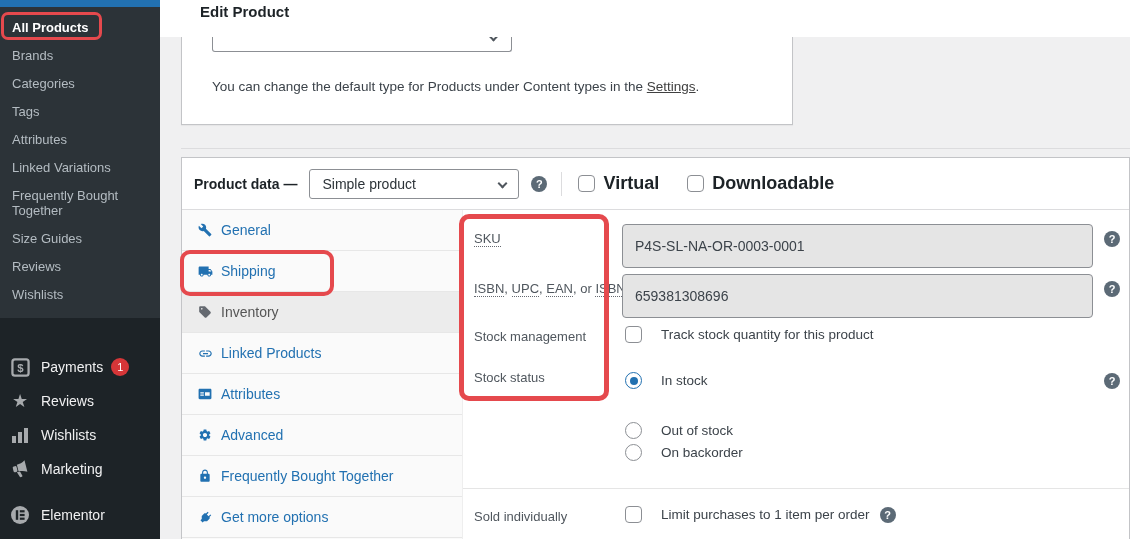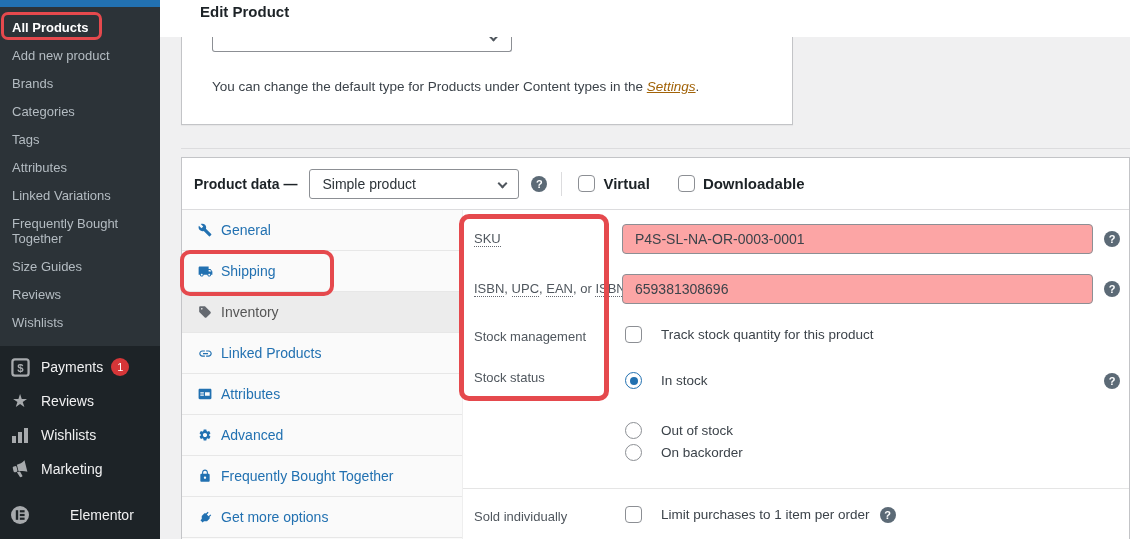--- a/index.html
+++ b/index.html
@@ -8,60 +8,60 @@
 
   
   .sidebar { position:absolute; left:0; top:0; width:160px; height:539px; background:#1d2327; z-index:1; }
   .active-menu-strip { height:7px; background:#2271b1; }
   .submenu { background:#2c3338; padding:6px 0 10px; }
   .submenu-item { padding:6.5px 12px; font-size:13px; line-height:15px; color:#b4bcc2; cursor:pointer; }
   .submenu-item.current { color:#fff; font-weight:bold; }
   .menu-block { position:absolute; left:0; top:350px; width:160px; }
   .menu-item { display:flex; align-items:center; height:34px; padding:0 10px; color:#f0f0f1; font-size:14px; cursor:pointer; }
   .menu-item .mi-icon { width:20px; height:20px; margin-right:11px; display:flex; align-items:center; justify-content:center; color:#a7aaad; flex:none; }
-  .menu-item.spaced { margin-top:12px;gap:29px; }
+  .menu-item.spaced { margin-top:12px; }
   .badge { margin-left:8px; min-width:18px; height:18px; border-radius:9px; background:#d63638; color:#fff; font-size:11px; display:flex; align-items:center; justify-content:center; padding:0 5px; }
   .star-glyph { font-size:18px; line-height:18px; }
 
   
   .topbar { position:absolute; left:160px; top:0; width:1048px; height:37px; background:#fff; z-index:0; }
   .page-title { position:absolute; left:40px; top:3px; font-size:15px; font-weight:bold; color:#1d2327; }
 
   .panel1 { position:absolute; left:181px; top:37px; width:612px; height:88px; background:#fff; border:1px solid #c3c4c7; border-top:none; box-shadow:0 1px 1px rgba(0,0,0,.04); }
   .select-stub { position:absolute; left:30px; top:0; width:300px; height:15px; border:1px solid #8c8f94; border-top:none; border-radius:0 0 3px 3px; background:#fff; overflow:hidden; }
   .select-stub .chev { position:absolute; right:14px; top:-4px; }
   .chev { display:inline-block; width:7px; height:7px; border-left:2px solid #50575e; border-bottom:2px solid #50575e; transform:rotate(-45deg); }
   .notice-text { position:absolute; left:30px; top:42px; font-size:13.5px; color:#3c434a; }
-  .notice-text a { color:#a16207;font-style:italic; }
+  .notice-text a { color:#404040; }
 
   .hr-line { position:absolute; left:181px; top:148px; width:949px; border-top:1px solid #dcdcde; }
 
   .pd-panel { position:absolute; left:181px; top:157px; width:949px; height:382px; background:#fff; border:1px solid #c3c4c7; border-bottom:none; }
   .pd-header { height:52px; display:flex; align-items:center; padding-left:12px; border-bottom:1px solid #dcdcde; }
   .pd-title { font-size:14px; font-weight:bold; color:#1d2327; margin-right:12px; white-space:nowrap; }
   .fake-select { width:210px; height:30px; border:1px solid #8c8f94; border-radius:3px; background:#fff; display:flex; align-items:center; justify-content:space-between; padding:0 12px; font-size:14px; color:#2c3338; cursor:pointer; }
   .help-tip { width:16px; height:16px; border-radius:50%; background:#5c6a76; color:#fff; font-size:11px; font-weight:bold; display:flex; align-items:center; justify-content:center; flex:none; cursor:pointer; }
   .pd-header .help-tip { margin-left:12px; }
   .vdiv { width:1px; height:24px; background:#dcdcde; margin:0 16px 0 14px; }
   .cb { width:17px; height:17px; border:1px solid #8c8f94; border-radius:4px; background:#fff; flex:none; cursor:pointer; }
   .cb-pair { display:flex; align-items:center; margin-right:28px; }
   .cb-pair .cb { margin-right:8px; }
-  .cb-label { font-size:15px; font-weight:bold; color:#1d2327; }
+  .cb-label { font-size:18px; font-weight:bold; color:#1d2327; }
 
   .pd-body { display:flex; height:329px; }
   .tabs-col { width:281px; background:#fafafa; border-right:1px solid #eee; }
   .tab { height:41px; display:flex; align-items:center; padding-left:16px; border-bottom:1px solid #e7e7e7; color:#2271b1; cursor:pointer; background:#fafafa; }
   .tab .tab-icon { width:15px; height:15px; margin-right:8px; display:flex; align-items:center; flex:none; }
   .tab .tab-label { font-size:14px; }
   .tab.active { background:#ececec; color:#555; }
 
   .content-col { position:relative; flex:1; background:#fff; }
   .field-label { position:absolute; left:11px; font-size:13px; color:#50575e; }
   .abbr { border-bottom:1px dotted #646970; }
-  .txt-input { position:absolute; left:159px; width:471px; height:30px; border:1px solid #8c8f94; border-radius:4px; padding:0 12px; font-size:14px; color:#3c434a; font-family:"Liberation Sans", sans-serif; background:#fca5a5; }
+  .txt-input { position:absolute; left:159px; width:471px; height:44px; border:1px solid #8c8f94; border-radius:4px; padding:0 12px; font-size:14px; color:#3c434a; font-family:"Liberation Sans", sans-serif; background:#e5e5e5; }
   .row-help { position:absolute; left:641px; }
   .opt-row { position:absolute; left:162px; display:flex; align-items:center; }
   .opt-row .opt-label { font-size:13.5px; color:#3c434a; margin-left:19px; }
   .opt-row .help-tip { margin-left:10px; }
   .radio { width:17px; height:17px; border:1px solid #8c8f94; border-radius:50%; background:#fff; flex:none; cursor:pointer; position:relative; }
   .radio.checked { border-color:#2271b1; }
   .radio.checked .dot { position:absolute; left:3.5px; top:3.5px; width:8px; height:8px; border-radius:50%; background:#2271b1; }
   .content-divider { position:absolute; left:0; top:278px; width:100%; border-top:1px solid #e5e5e5; }
 
   
@@ -73,21 +73,20 @@
   svg { display:block; }
 </style>
 </head>
 <body>
 
 <div class="sidebar">
   <div class="active-menu-strip"></div>
 
   <div class="submenu">
     <div class="submenu-item current">All Products</div>
-    <div class="submenu-item">Add new product</div>
     <div class="submenu-item">Brands</div>
     <div class="submenu-item">Categories</div>
     <div class="submenu-item">Tags</div>
     <div class="submenu-item">Attributes</div>
     <div class="submenu-item">Linked Variations</div>
     <div class="submenu-item">Frequently Bought Together</div>
     <div class="submenu-item">Size Guides</div>
     <div class="submenu-item">Reviews</div>
     <div class="submenu-item">Wishlists</div>
   </div>

